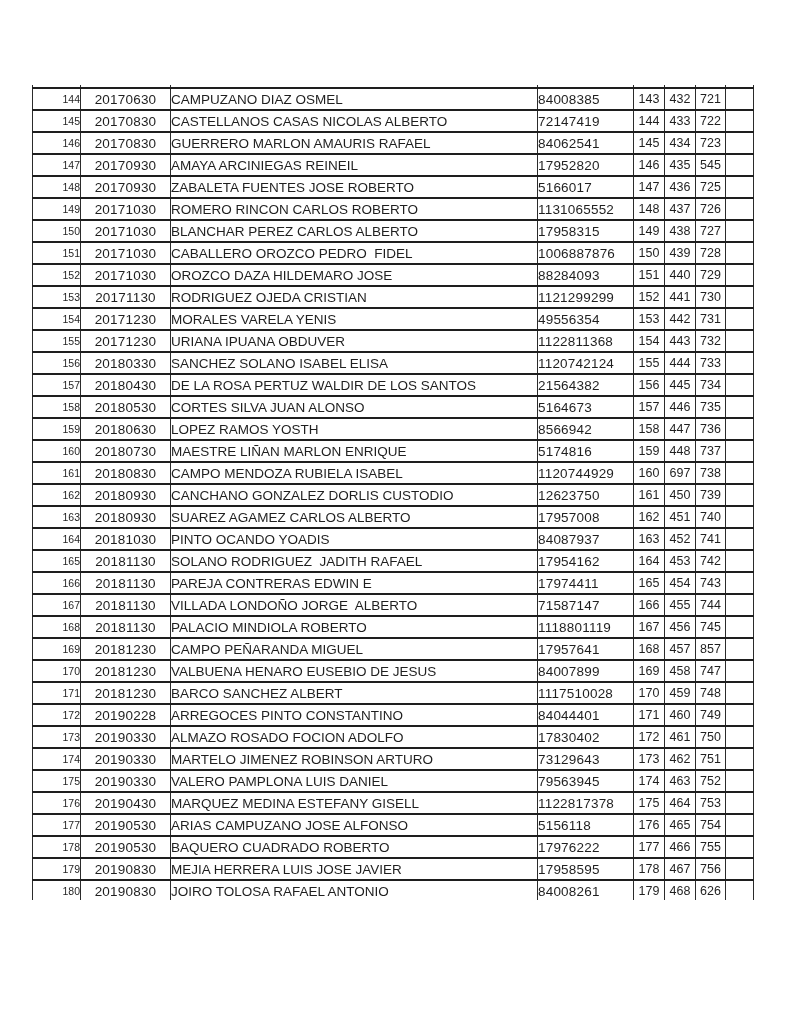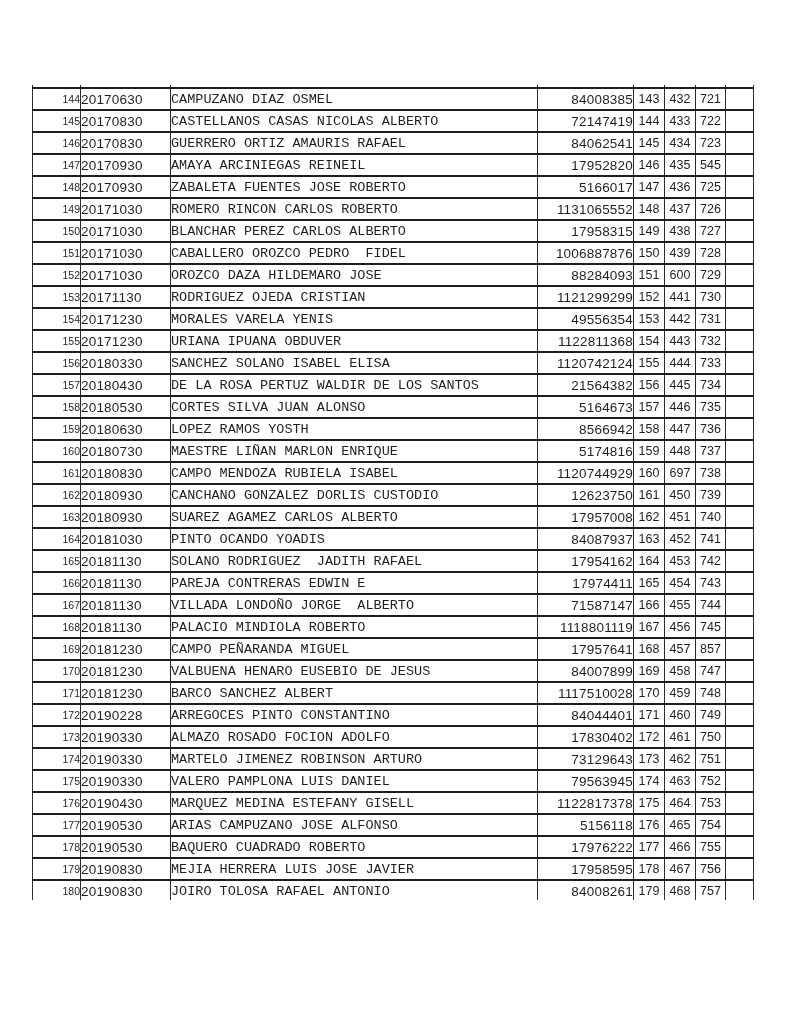--- a/index.html
+++ b/index.html
@@ -40,34 +40,33 @@
     border-top: none;
     border-bottom: none;
   }
   .c-num {
     font-size: 10.5px;
     text-align: right;
     padding-right: 10px;
   }
   .c-date {
     font-size: 13.5px;
-    text-align: left;
+    text-align: center;
     padding-right: 7px;
     letter-spacing: 0.2px;
   }
   .c-name {
     font-size: 13.5px;
     text-align: left;
     padding-left: 5px;
     white-space: pre; 
-    font-family: Liberation Mono, monospace;
   }
   .c-id {
     font-size: 13.5px;
-    text-align: right;
+    text-align: left;
     padding-right: 6px;
     letter-spacing: 0.2px;
   }
   .c-seq {
     font-size: 12.5px;
     text-align: center;
   }
 </style>
 </head>
 <body>
@@ -111,21 +110,21 @@
     <td class="c-name">CASTELLANOS CASAS NICOLAS ALBERTO</td>
     <td class="c-id">72147419</td>
     <td class="c-seq">144</td>
     <td class="c-seq">433</td>
     <td class="c-seq">722</td>
     <td class="c-blank"></td>
   </tr>
         <tr>
     <td class="c-num">146</td>
     <td class="c-date">20170830</td>
-    <td class="c-name">GUERRERO ORTIZ AMAURIS RAFAEL</td>
+    <td class="c-name">GUERRERO MARLON AMAURIS RAFAEL</td>
     <td class="c-id">84062541</td>
     <td class="c-seq">145</td>
     <td class="c-seq">434</td>
     <td class="c-seq">723</td>
     <td class="c-blank"></td>
   </tr>
         <tr>
     <td class="c-num">147</td>
     <td class="c-date">20170930</td>
     <td class="c-name">AMAYA ARCINIEGAS REINEIL</td>
@@ -174,21 +173,21 @@
     <td class="c-seq">439</td>
     <td class="c-seq">728</td>
     <td class="c-blank"></td>
   </tr>
         <tr>
     <td class="c-num">152</td>
     <td class="c-date">20171030</td>
     <td class="c-name">OROZCO DAZA HILDEMARO JOSE</td>
     <td class="c-id">88284093</td>
     <td class="c-seq">151</td>
-    <td class="c-seq">600</td>
+    <td class="c-seq">440</td>
     <td class="c-seq">729</td>
     <td class="c-blank"></td>
   </tr>
         <tr>
     <td class="c-num">153</td>
     <td class="c-date">20171130</td>
     <td class="c-name">RODRIGUEZ OJEDA CRISTIAN</td>
     <td class="c-id">1121299299</td>
     <td class="c-seq">152</td>
     <td class="c-seq">441</td>
@@ -455,21 +454,21 @@
     <td class="c-seq">756</td>
     <td class="c-blank"></td>
   </tr>
         <tr>
     <td class="c-num">180</td>
     <td class="c-date">20190830</td>
     <td class="c-name">JOIRO TOLOSA RAFAEL ANTONIO</td>
     <td class="c-id">84008261</td>
     <td class="c-seq">179</td>
     <td class="c-seq">468</td>
-    <td class="c-seq">757</td>
+    <td class="c-seq">626</td>
     <td class="c-blank"></td>
   </tr>
         <tr>
     <td class="c-num">181</td>
     <td class="c-date">20190830</td>
     <td class="c-name">ROMERO OCHOA OSCAR JAVIER</td>
     <td class="c-id">84009720</td>
     <td class="c-seq">180</td>
     <td class="c-seq">469</td>
     <td class="c-seq">758</td>

